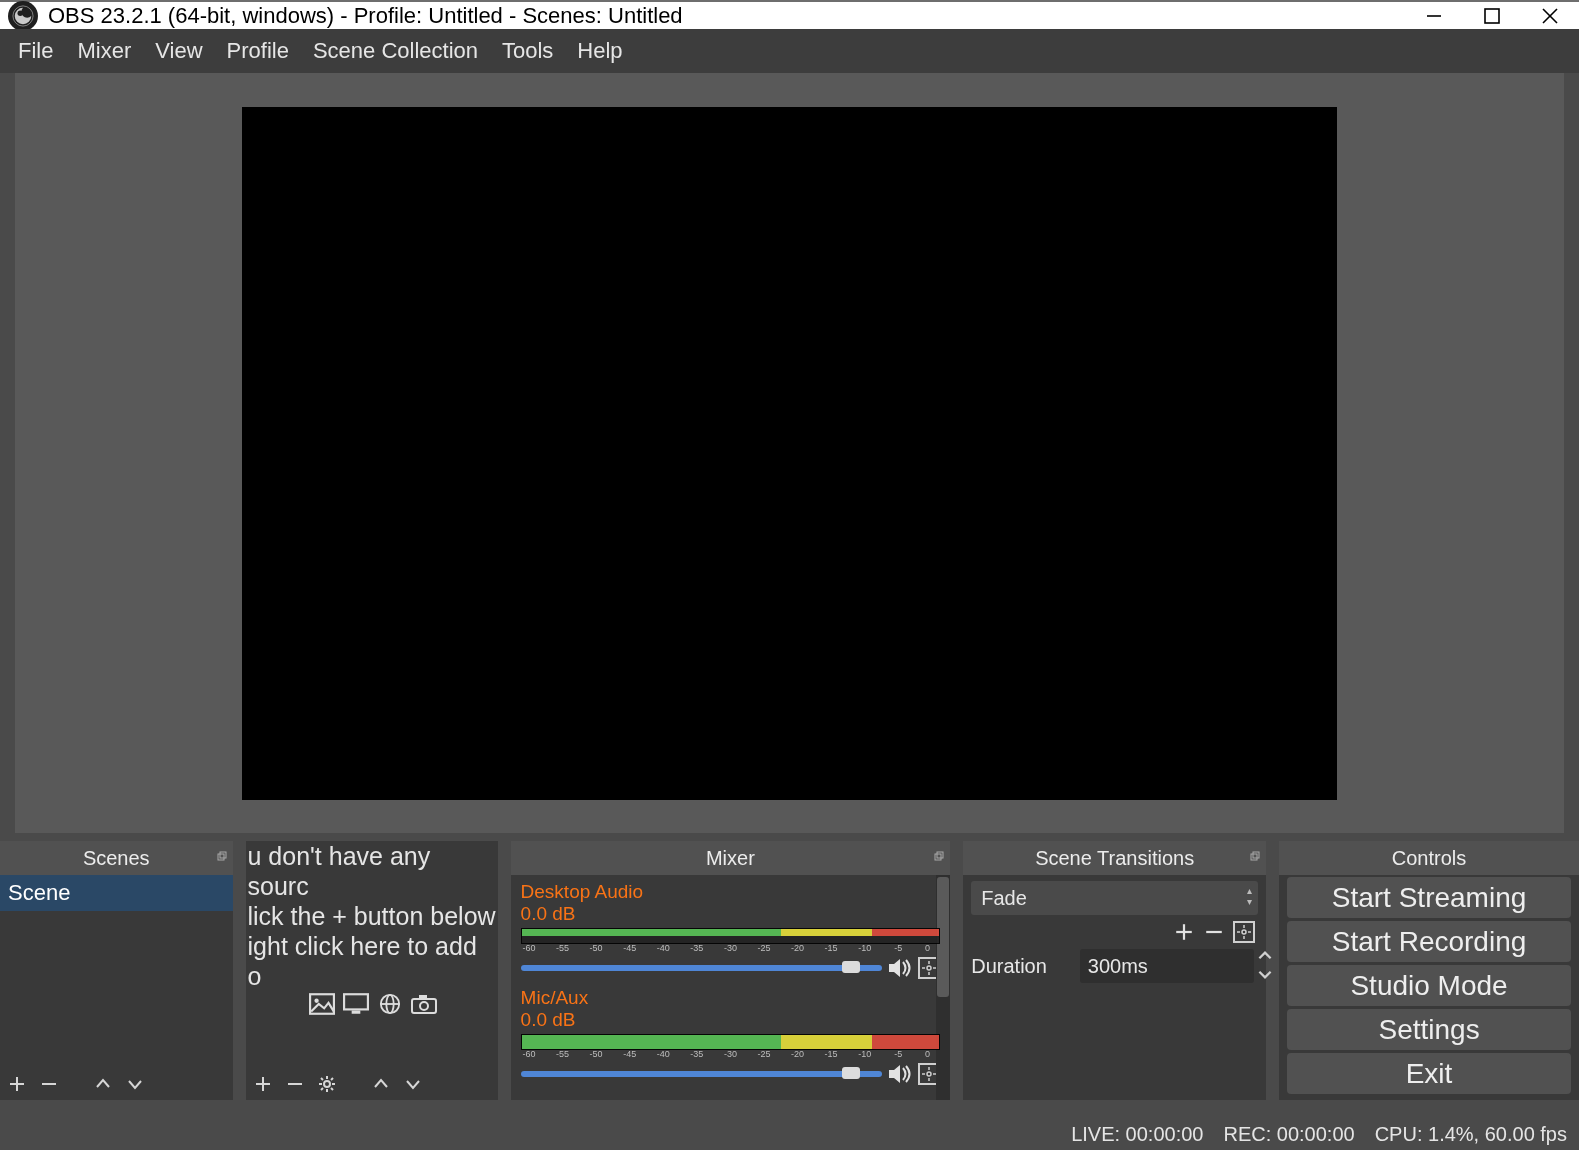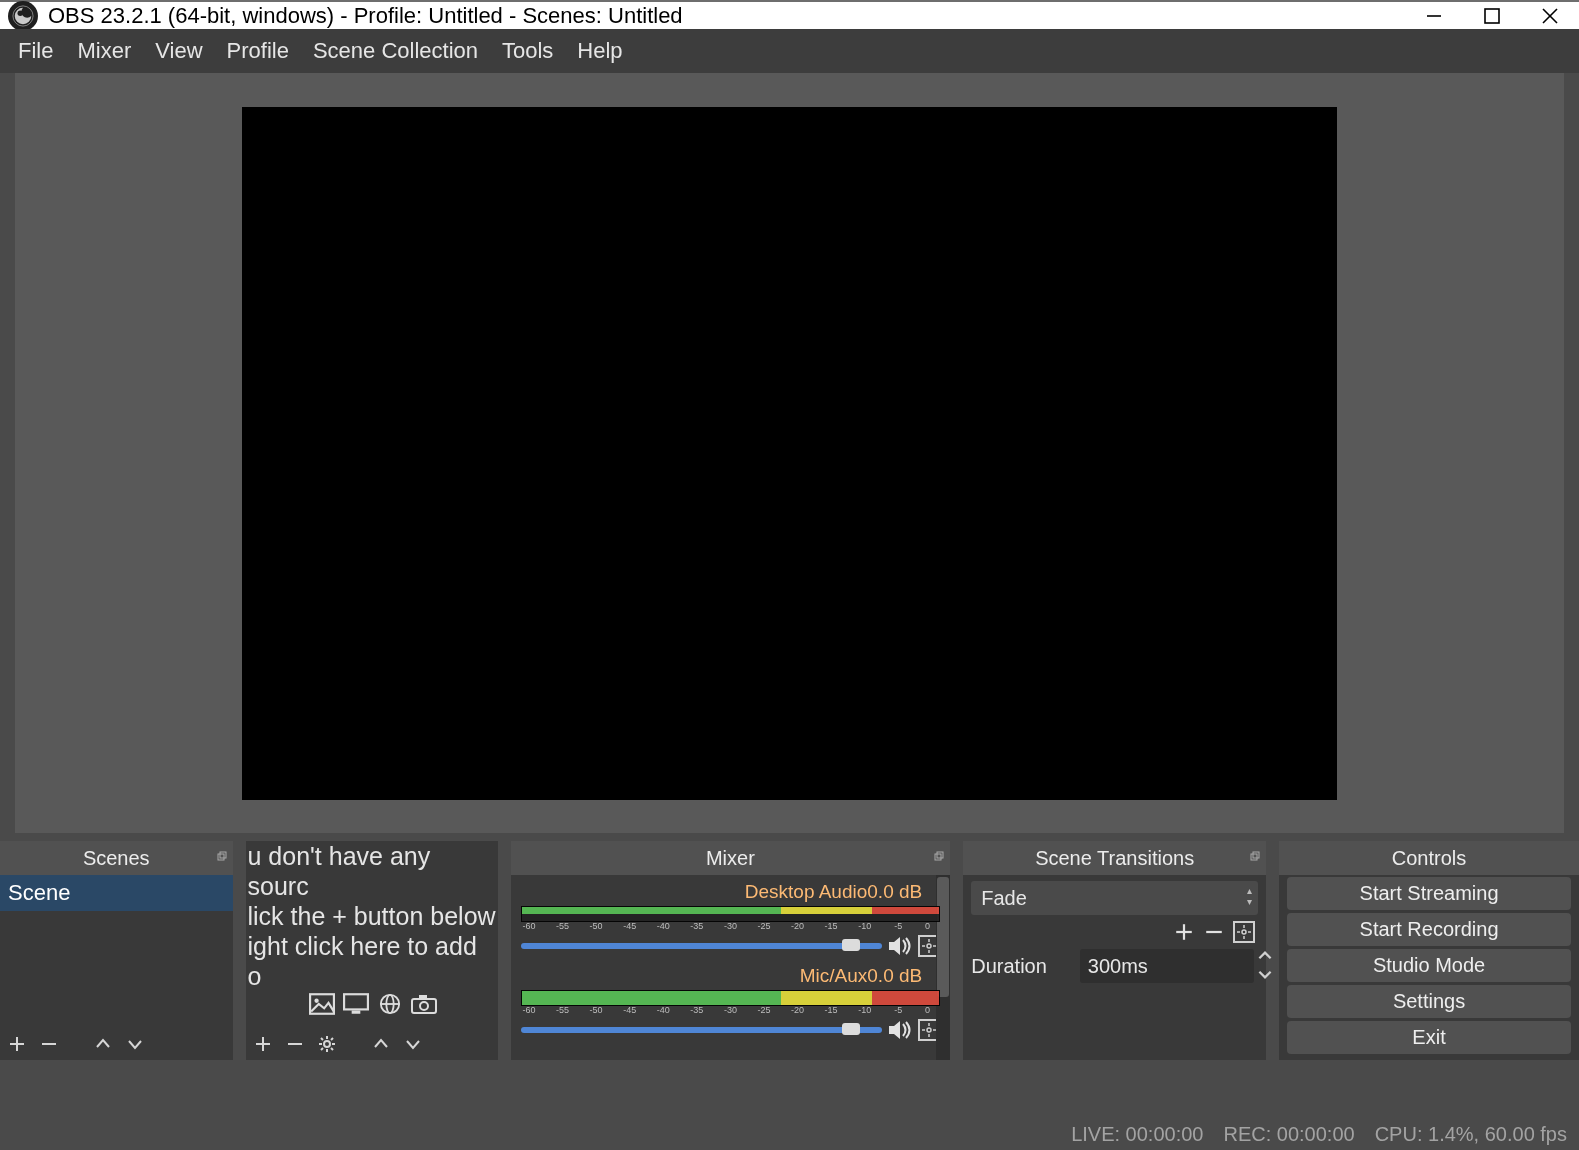--- a/index.html
+++ b/index.html
@@ -46,21 +46,21 @@
   .ico-btn svg { stroke:#d6d6d6; fill:#d6d6d6;}
 
   
   .sources-body { height:130px; overflow:hidden; color:#e5e5e5; font-size:25px; line-height:30px; padding:0 0 0 2px;}
   .source-icons { display:flex; gap:8px; justify-content:center; margin-top:2px;}
   .source-icons svg { fill:#dcdcdc; width:26px; height:22px;}
 
   
   .mixer-body { padding:2px 10px 8px 10px; height:160px; overflow:hidden; position:relative;}
   .mixer-track { margin-top:4px;}
-  .mixer-line1 { display:flex; justify-content:flex-end; color:#fdba74; font-size:19px;}
+  .mixer-line1 { display:flex; justify-content:center; color:#f97316; font-size:19px;flex-direction:column;}
   .db-scale { position:relative; height:16px; margin-top:3px; background:
     linear-gradient(to right, #59c456 0%, #59c456 62%, #e9e13b 62%, #e9e13b 84%, #e04b3d 84%, #e04b3d 100%);
     border:1px solid #000; opacity:.9;}
   .db-scale.half { background:
     linear-gradient(to top, #222 0%, #222 50%, transparent 50%),
     linear-gradient(to right, #59c456 0%, #59c456 62%, #e9e13b 62%, #e9e13b 84%, #e04b3d 84%, #e04b3d 100%);}
   .db-ticks { position:relative; height:10px; font-size:9px; color:#bdbdbd;}
   .db-ticks span { position:absolute; top:-1px; transform:translateX(-50%);}
   .slider-row { display:flex; align-items:center; gap:6px; margin-top:3px;}
   .slider-track { flex:1; height:6px; background:#4f86d6; border-radius:3px; position:relative;}
@@ -80,24 +80,24 @@
   .trans-tool-row { display:flex; justify-content:flex-end; align-items:center; height:34px; gap:8px; padding-right:3px;}
   .trans-tool-row .ico-btn svg { stroke:#e2e2e2; fill:#e2e2e2; }
   .duration-row { display:flex; align-items:center; gap:8px;}
   .duration-row label { color:#e8e8e8; font-size:20px;}
   .spinbox { flex:1; height:34px; background:#2f2f2f; color:#e7e7e7; font-size:20px; display:flex; align-items:center; padding:0 8px; border-radius:3px; position:relative; margin-right:4px;}
   .spin-arrows { position:absolute; right:-16px; top:-2px; display:flex; flex-direction:column;}
   .spin-arrows svg { width:18px; height:18px; stroke:#cfcfcf; fill:#cfcfcf;}
 
   
   .controls-body { padding:2px 8px 6px 8px; display:flex; flex-direction:column; gap:3px;}
-  .ctl-btn { height:33px; background:#515151; color:#eee; font-size:20px; display:flex; align-items:center; justify-content:center; border-radius:4px;}
-
-  
-  .status-bar { height:32px; margin-top:auto; background:#4a4a4a; color:#a3a3a3; font-size:20px; display:flex; align-items:center; justify-content:flex-end; gap:20px; padding-right:12px;}
+  .ctl-btn { height:41px; background:#515151; color:#eee; font-size:28px; display:flex; align-items:center; justify-content:center; border-radius:4px;}
+
+  
+  .status-bar { height:32px; margin-top:auto; background:#4a4a4a; color:#e5e5e5; font-size:20px; display:flex; align-items:center; justify-content:flex-end; gap:20px; padding-right:12px;}
 </style>
 </head>
 <body>
 
 <div class="title-bar">
   <div class="app-icon">
     <svg viewBox="0 0 24 24">
         <circle cx="12" cy="12" r="11" fill="#1f1f1f" stroke="#888" stroke-width="1"></circle>
         <path d="M12 3a9 9 0 1 0 9 9 A5 5 0 0 1 12 3" fill="#c9c9c9"></path>
         <circle cx="9" cy="9" r="3" fill="#1f1f1f"></circle>

